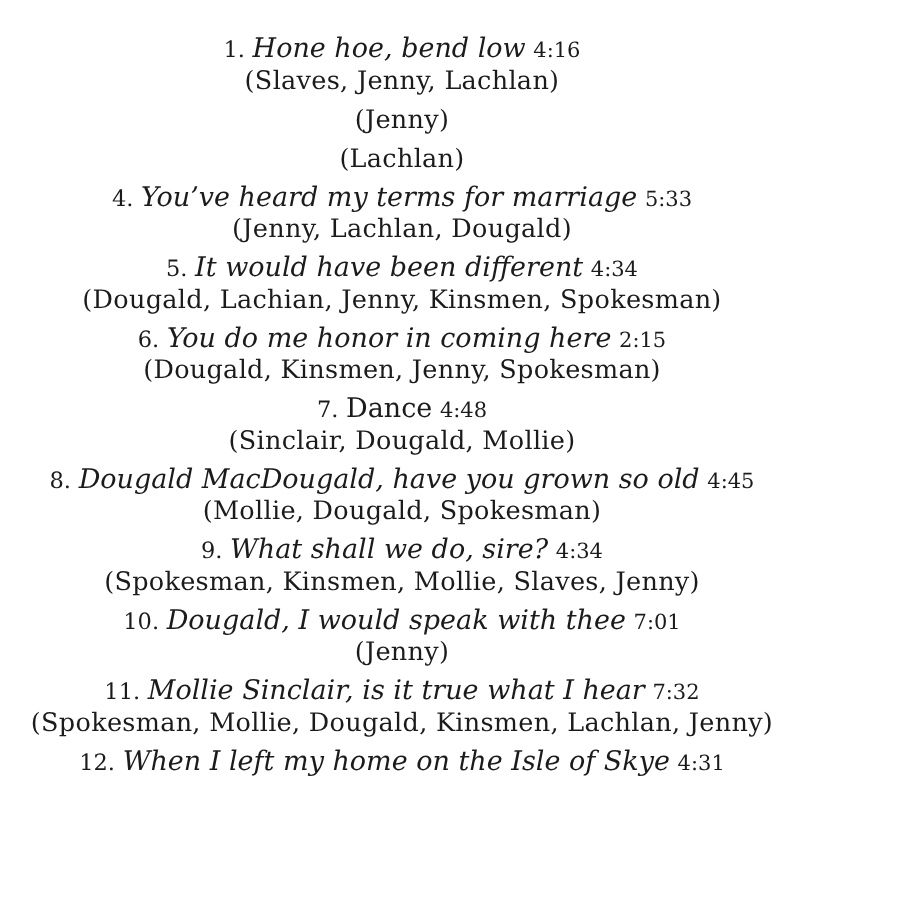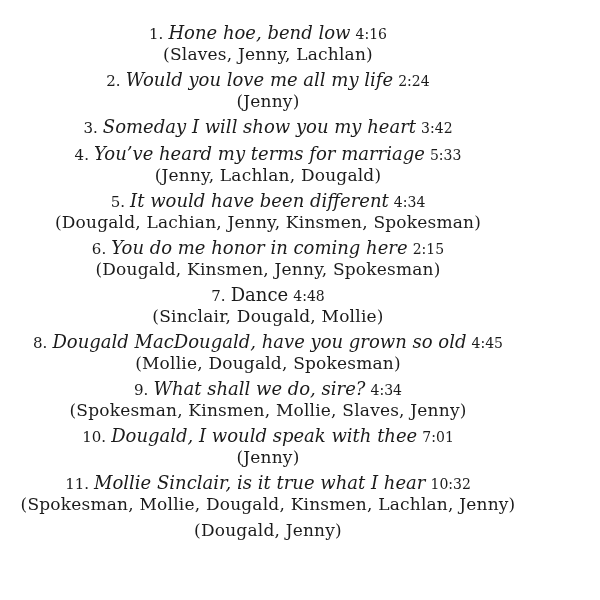--- a/index.html
+++ b/index.html
@@ -50,26 +50,25 @@
 </head>
 <body>
 
 <div class="tracklist">
   <div class="track">
     <div class="track-title-line"><span class="track-number">1.</span> <span class="track-title">Hone hoe, bend low</span> <span class="track-duration">4:16</span></div>
     <div class="track-credits">(Slaves, Jenny, Lachlan)</div>
   </div>
 
   <div class="track">
-    <div class="track-title-line"><span class="track-number">2.</span> <span class="track-title">Would you love me all my life</span> <span class="track-duration">2:24</span></div>
     <div class="track-credits">(Jenny)</div>
   </div>
 
   <div class="track">
-    <div class="track-title-line"><span class="track-number">3.</span> <span class="track-title">Someday I will show you my heart</span> <span class="track-duration">3:42</span></div>
+    <div class="track-credits">(Lachlan)</div>
   </div>
 
   <div class="track">
     <div class="track-title-line"><span class="track-number">4.</span> <span class="track-title">You’ve heard my terms for marriage</span> <span class="track-duration">5:33</span></div>
     <div class="track-credits">(Jenny, Lachlan, Dougald)</div>
   </div>
 
   <div class="track">
     <div class="track-title-line"><span class="track-number">5.</span> <span class="track-title">It would have been different</span> <span class="track-duration">4:34</span></div>
     <div class="track-credits">(Dougald, Lachian, Jenny, Kinsmen, Spokesman)</div>
@@ -94,20 +93,20 @@
     <div class="track-title-line"><span class="track-number">9.</span> <span class="track-title">What shall we do, sire?</span> <span class="track-duration">4:34</span></div>
     <div class="track-credits">(Spokesman, Kinsmen, Mollie, Slaves, Jenny)</div>
   </div>
 
   <div class="track">
     <div class="track-title-line"><span class="track-number">10.</span> <span class="track-title">Dougald, I would speak with thee</span> <span class="track-duration">7:01</span></div>
     <div class="track-credits">(Jenny)</div>
   </div>
 
   <div class="track">
-    <div class="track-title-line"><span class="track-number">11.</span> <span class="track-title">Mollie Sinclair, is it true what I hear</span> <span class="track-duration">10:32</span></div>
+    <div class="track-title-line"><span class="track-number">11.</span> <span class="track-title">Mollie Sinclair, is it true what I hear</span> <span class="track-duration">7:32</span></div>
     <div class="track-credits">(Spokesman, Mollie, Dougald, Kinsmen, Lachlan, Jenny)</div>
   </div>
 
   <div class="track">
-    <div class="track-credits">(Dougald, Jenny)</div>
+    <div class="track-title-line"><span class="track-number">12.</span> <span class="track-title">When I left my home on the Isle of Skye</span> <span class="track-duration">4:31</span></div>
   </div>
 </div>
 
 </body></html>

